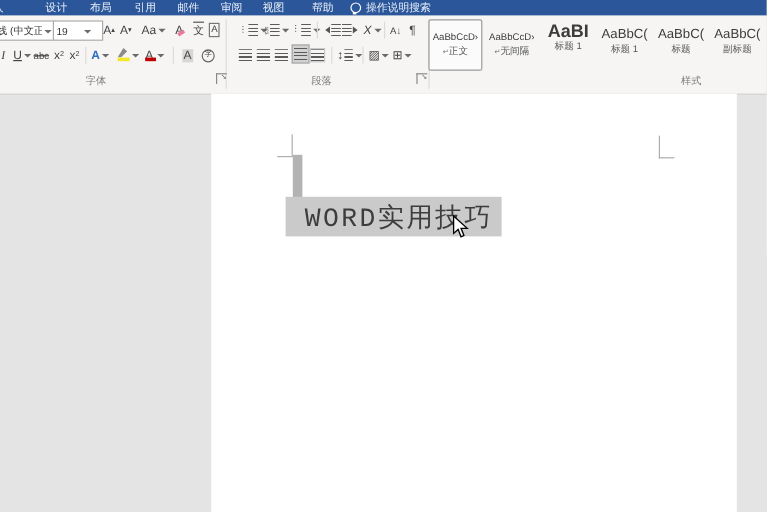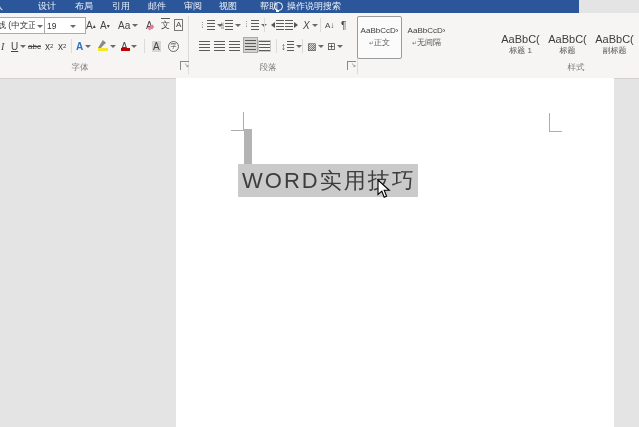--- a/index.html
+++ b/index.html
@@ -1,20 +1,20 @@
 <!DOCTYPE html>
 <html><head>
 <meta charset="utf-8">
 <style>
   html,body{margin:0;padding:0}
   body{width:639px;height:427px;overflow:hidden;position:relative;background:#e4e4e4;
        font-family:"Liberation Sans","DejaVu Sans",sans-serif;-webkit-font-smoothing:antialiased}
   .abs{position:absolute}
   
-  #tabbar{left:0;top:0;width:579px;height:13px;background:#2b579a;color:#eaf0fa}
+  #tabbar{left:0;top:0;width:639px;height:13px;background:#2b579a;color:#eaf0fa}
   .tab{position:absolute;top:0;height:13px;line-height:13px;font-size:9px;white-space:nowrap;cursor:default}
   
   #ribbon{left:0;top:13px;width:639px;height:65px;background:#f6f5f4;border-bottom:1px solid #d2cfcc}
   .gsep{position:absolute;top:3px;width:1px;height:58px;background:#dddbd9}
   .glabel{position:absolute;top:49px;font-size:8.5px;color:#7d7b78;transform:translateX(-50%);white-space:nowrap}
   .launcher{position:absolute;top:48px;width:8px;height:8px;border-top:1px solid #8a8a8a;border-left:1px solid #8a8a8a;font-size:6px;line-height:7px;color:#6a6a6a;text-align:right;cursor:pointer}
   .btn{position:absolute;display:flex;align-items:center;justify-content:center;color:#444;cursor:pointer;
        font-size:10px;height:16px}
   .btn.sel{background:#d2d2d2;border:1px solid #a8a8a8;box-sizing:border-box}
   .car{width:0;height:0;border:3px solid transparent;border-top:3px solid #6a6a6a;margin:4px 0 0 2px}
@@ -23,50 +23,50 @@
   .ln{background:repeating-linear-gradient(to bottom,#5b5b5b 0 1px,transparent 1px 3px)}
   .ubar{position:absolute;left:1px;bottom:1px;height:3px}
   .serifI{font-family:"Liberation Serif",serif;font-style:italic}
   sub,sup{font-size:6px}
   
   .stybox{position:absolute;top:3px;width:45px;height:43px;text-align:center;border:1px solid transparent;
           border-radius:2px;box-sizing:border-box;cursor:pointer;overflow:hidden}
   .stybox.sel{border-color:#9b9b9b;background:#fbfbfb}
   .stysample{display:block;margin-top:7px;font-size:8px;color:#3c3c3c;line-height:14px;white-space:nowrap}
   .stysample.big{font-size:15px;font-weight:bold;margin-top:3px}
-  .stysample.mid{font-size:11px;margin-top:15px}
+  .stysample.mid{font-size:11px;margin-top:5px}
   .stylabel{display:block;font-size:8px;color:#555;line-height:10px;white-space:nowrap}
   .pmark{font-size:6px;color:#777}
   
   #page{left:176px;top:78px;width:438px;height:349px;background:#fff}
   .cropmark{position:absolute;background:#adadad}
   #selbar{left:244px;top:129px;width:8px;height:36px;background:#b3b3b3}
   #selhl{left:238px;top:164px;width:180px;height:33px;background:#cacaca;display:flex;align-items:center}
-  #doctext{font-family:Liberation Sans, sans-serif;font-size:22px;letter-spacing:2px;color:#3d3d3d;padding-left:4px;white-space:nowrap}
+  #doctext{font-family:Liberation Mono, monospace;font-size:22px;letter-spacing:2px;color:#3d3d3d;padding-left:16px;white-space:nowrap}
   
   .bulb{width:7px;height:7px;border:1.2px solid #fff;border-radius:50%;position:relative;margin-right:4px}
   .bulb:after{content:"";position:absolute;left:1px;top:7px;width:3px;height:2px;background:#fff}
   .eraser{position:absolute;right:-1px;bottom:2px;width:6px;height:3px;background:#e9799f;transform:rotate(-35deg)}
   .hlpen{width:8px;height:8px;background:#8a8a8a;clip-path:polygon(0 100%,60% 0,100% 35%,35% 100%)}
   .boxA{border:1px solid #777;padding:0 1px;line-height:10px}
   .shadeA{background:#d6d6d6;padding:0 1px}
 </style>
 </head>
 <body>
 
 <div class="abs" id="tabbar">
   <span class="tab" style="left:-15px">插入</span>
   <span class="tab" style="left:38px">设计</span>
   <span class="tab" style="left:75px">布局</span>
   <span class="tab" style="left:112px">引用</span>
   <span class="tab" style="left:148px">邮件</span>
   <span class="tab" style="left:184px">审阅</span>
   <span class="tab" style="left:219px">视图</span>
   <span class="tab" style="left:260px">帮助</span>
-  <span class="tab" style="left:274px;display:flex;align-items:center">
+  <span class="tab" style="left:292px;display:flex;align-items:center">
     <span class="bulb"></span>
     <span>操作说明搜索</span>
   </span>
 </div>
 
 <div class="abs" id="ribbon">
 
   <div class="gsep" style="left:188px"></div>
   <span class="glabel" style="left:80px">字体</span>
   <span class="launcher" style="left:180px">↘</span>
@@ -222,20 +222,24 @@
   <span class="glabel" style="left:576px">样式</span>
 
   <div class="stybox sel" style="left:357px">
     <span class="stysample">AaBbCcD›</span>
     <span class="stylabel"><span class="pmark">↵</span><span>正文</span></span>
   </div>
   <div class="stybox" style="left:404px">
     <span class="stysample">AaBbCcD›</span>
     <span class="stylabel"><span class="pmark">↵</span><span>无间隔</span></span>
   </div>
+  <div class="stybox" style="left:451px">
+    <span class="stysample big">AaBI</span>
+    <span class="stylabel"><span>标题 1</span></span>
+  </div>
   <div class="stybox" style="left:498px">
     <span class="stysample mid">AaBbC(</span>
     <span class="stylabel"><span>标题 1</span></span>
   </div>
   <div class="stybox" style="left:545px">
     <span class="stysample mid">AaBbC(</span>
     <span class="stylabel"><span>标题</span></span>
   </div>
   <div class="stybox" style="left:592px">
     <span class="stysample mid">AaBbC(</span>

